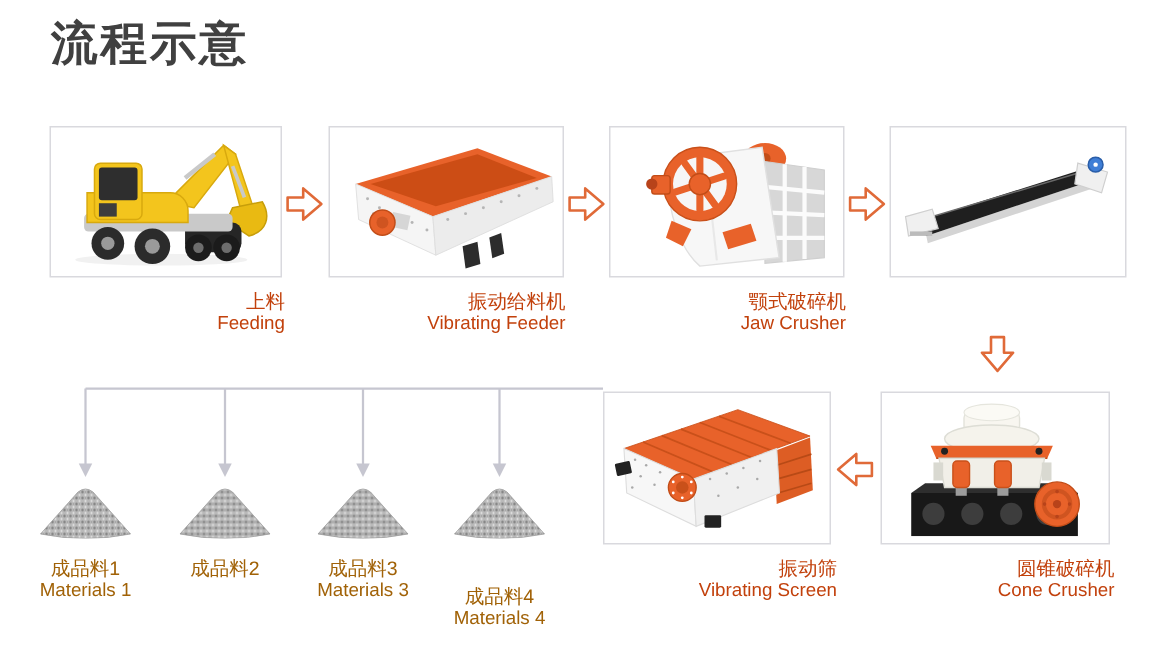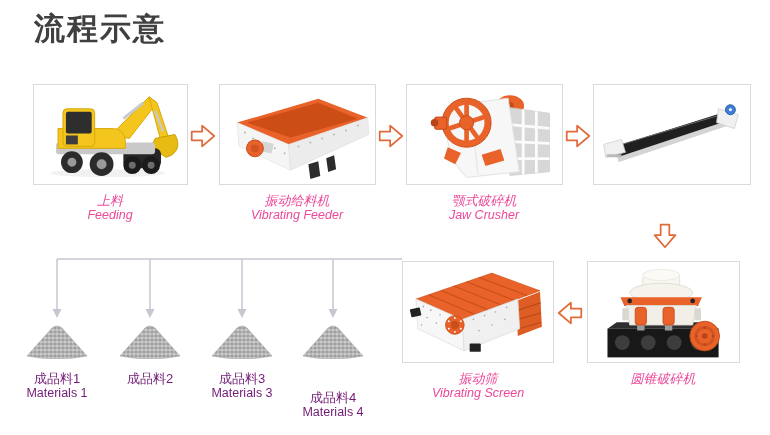--- a/index.html
+++ b/index.html
@@ -25,28 +25,28 @@
     position: absolute;
     background: #ffffff;
     border: 1px solid #d9d9de;
   }
   .mbox svg { position: absolute; inset: 0; width: 100%; height: 100%; }
   .flow-arrow { position: absolute; width: 26px; height: 30px; }
   .flow-arrow.down { transform: rotate(90deg); }
   .flow-arrow.left { transform: rotate(180deg); }
   .stage-label {
     position: absolute; width: 160px;
-    text-align: center; color: #ec4899; line-height: 15px; font-style: italic;
+    text-align: right; color: #c2410c; line-height: 15px;
   }
   .stage-label .zh { font-size: 13px; font-weight: 500; display: block; }
   .stage-label .en { font-size: 12.5px; font-weight: 400; display: block; }
   .inline-label { white-space: nowrap; }
   .mat-label {
     position: absolute; width: 100px;
-    text-align: center; color: #701a75; line-height: 15px;
+    text-align: center; color: #a16207; line-height: 15px;
   }
   .mat-label .zh { font-size: 13px; font-weight: 500; display: block; }
   .mat-label .en { font-size: 12.5px; display: block; }
   .pile { position: absolute; width: 62px; height: 36px; }
   .connector { position: absolute; left: 40px; top: 250px; width: 380px; height: 75px; }
 </style>
 </head>
 <body>
 
 <div class="page">
@@ -334,15 +334,16 @@
   <div class="mat-label" style="left:283px; top:371px;margin-top:19px;">
     <span class="zh">成品料4</span>
     <span class="en">Materials 4</span>
   </div>
   <div class="stage-label" style="left:398px; top:371px;">
     <span class="zh">振动筛</span>
     <span class="en">Vibrating Screen</span>
   </div>
   <div class="stage-label" style="left:583px; top:371px;">
     <span class="zh">圆锥破碎机</span>
+    <span class="en">Cone Crusher</span>
   </div>
 
 </div>
 
 </body></html>

